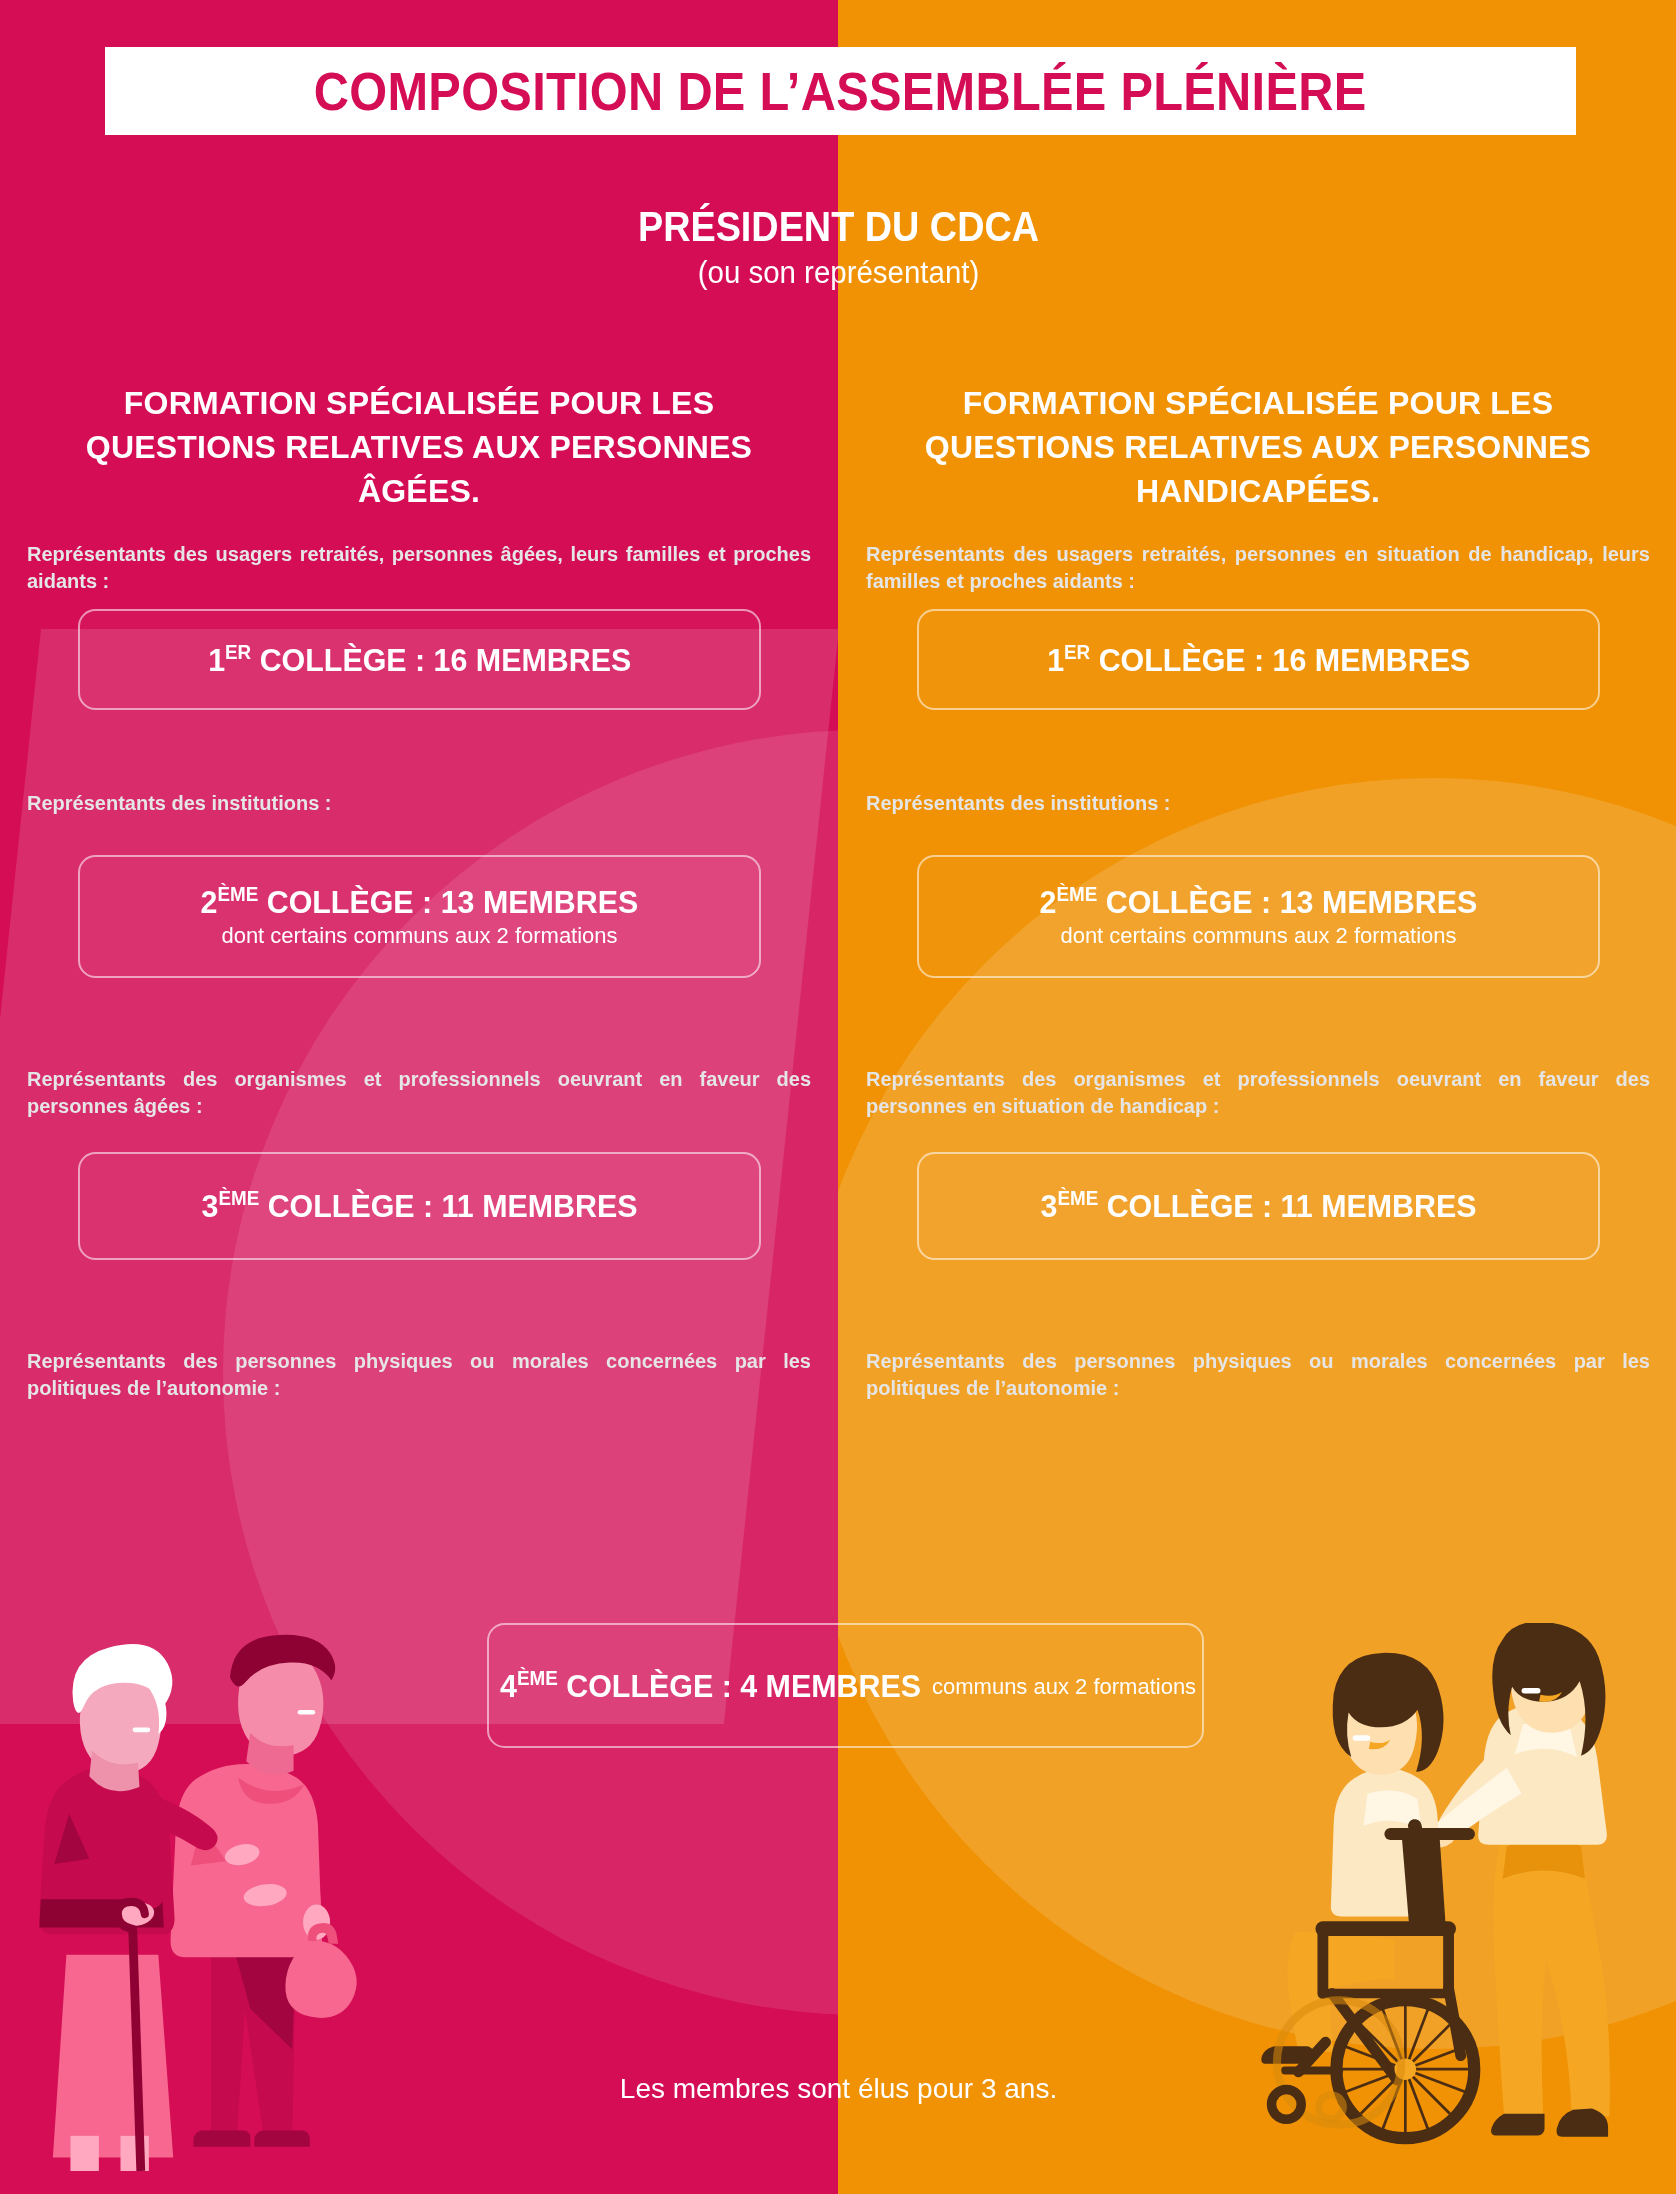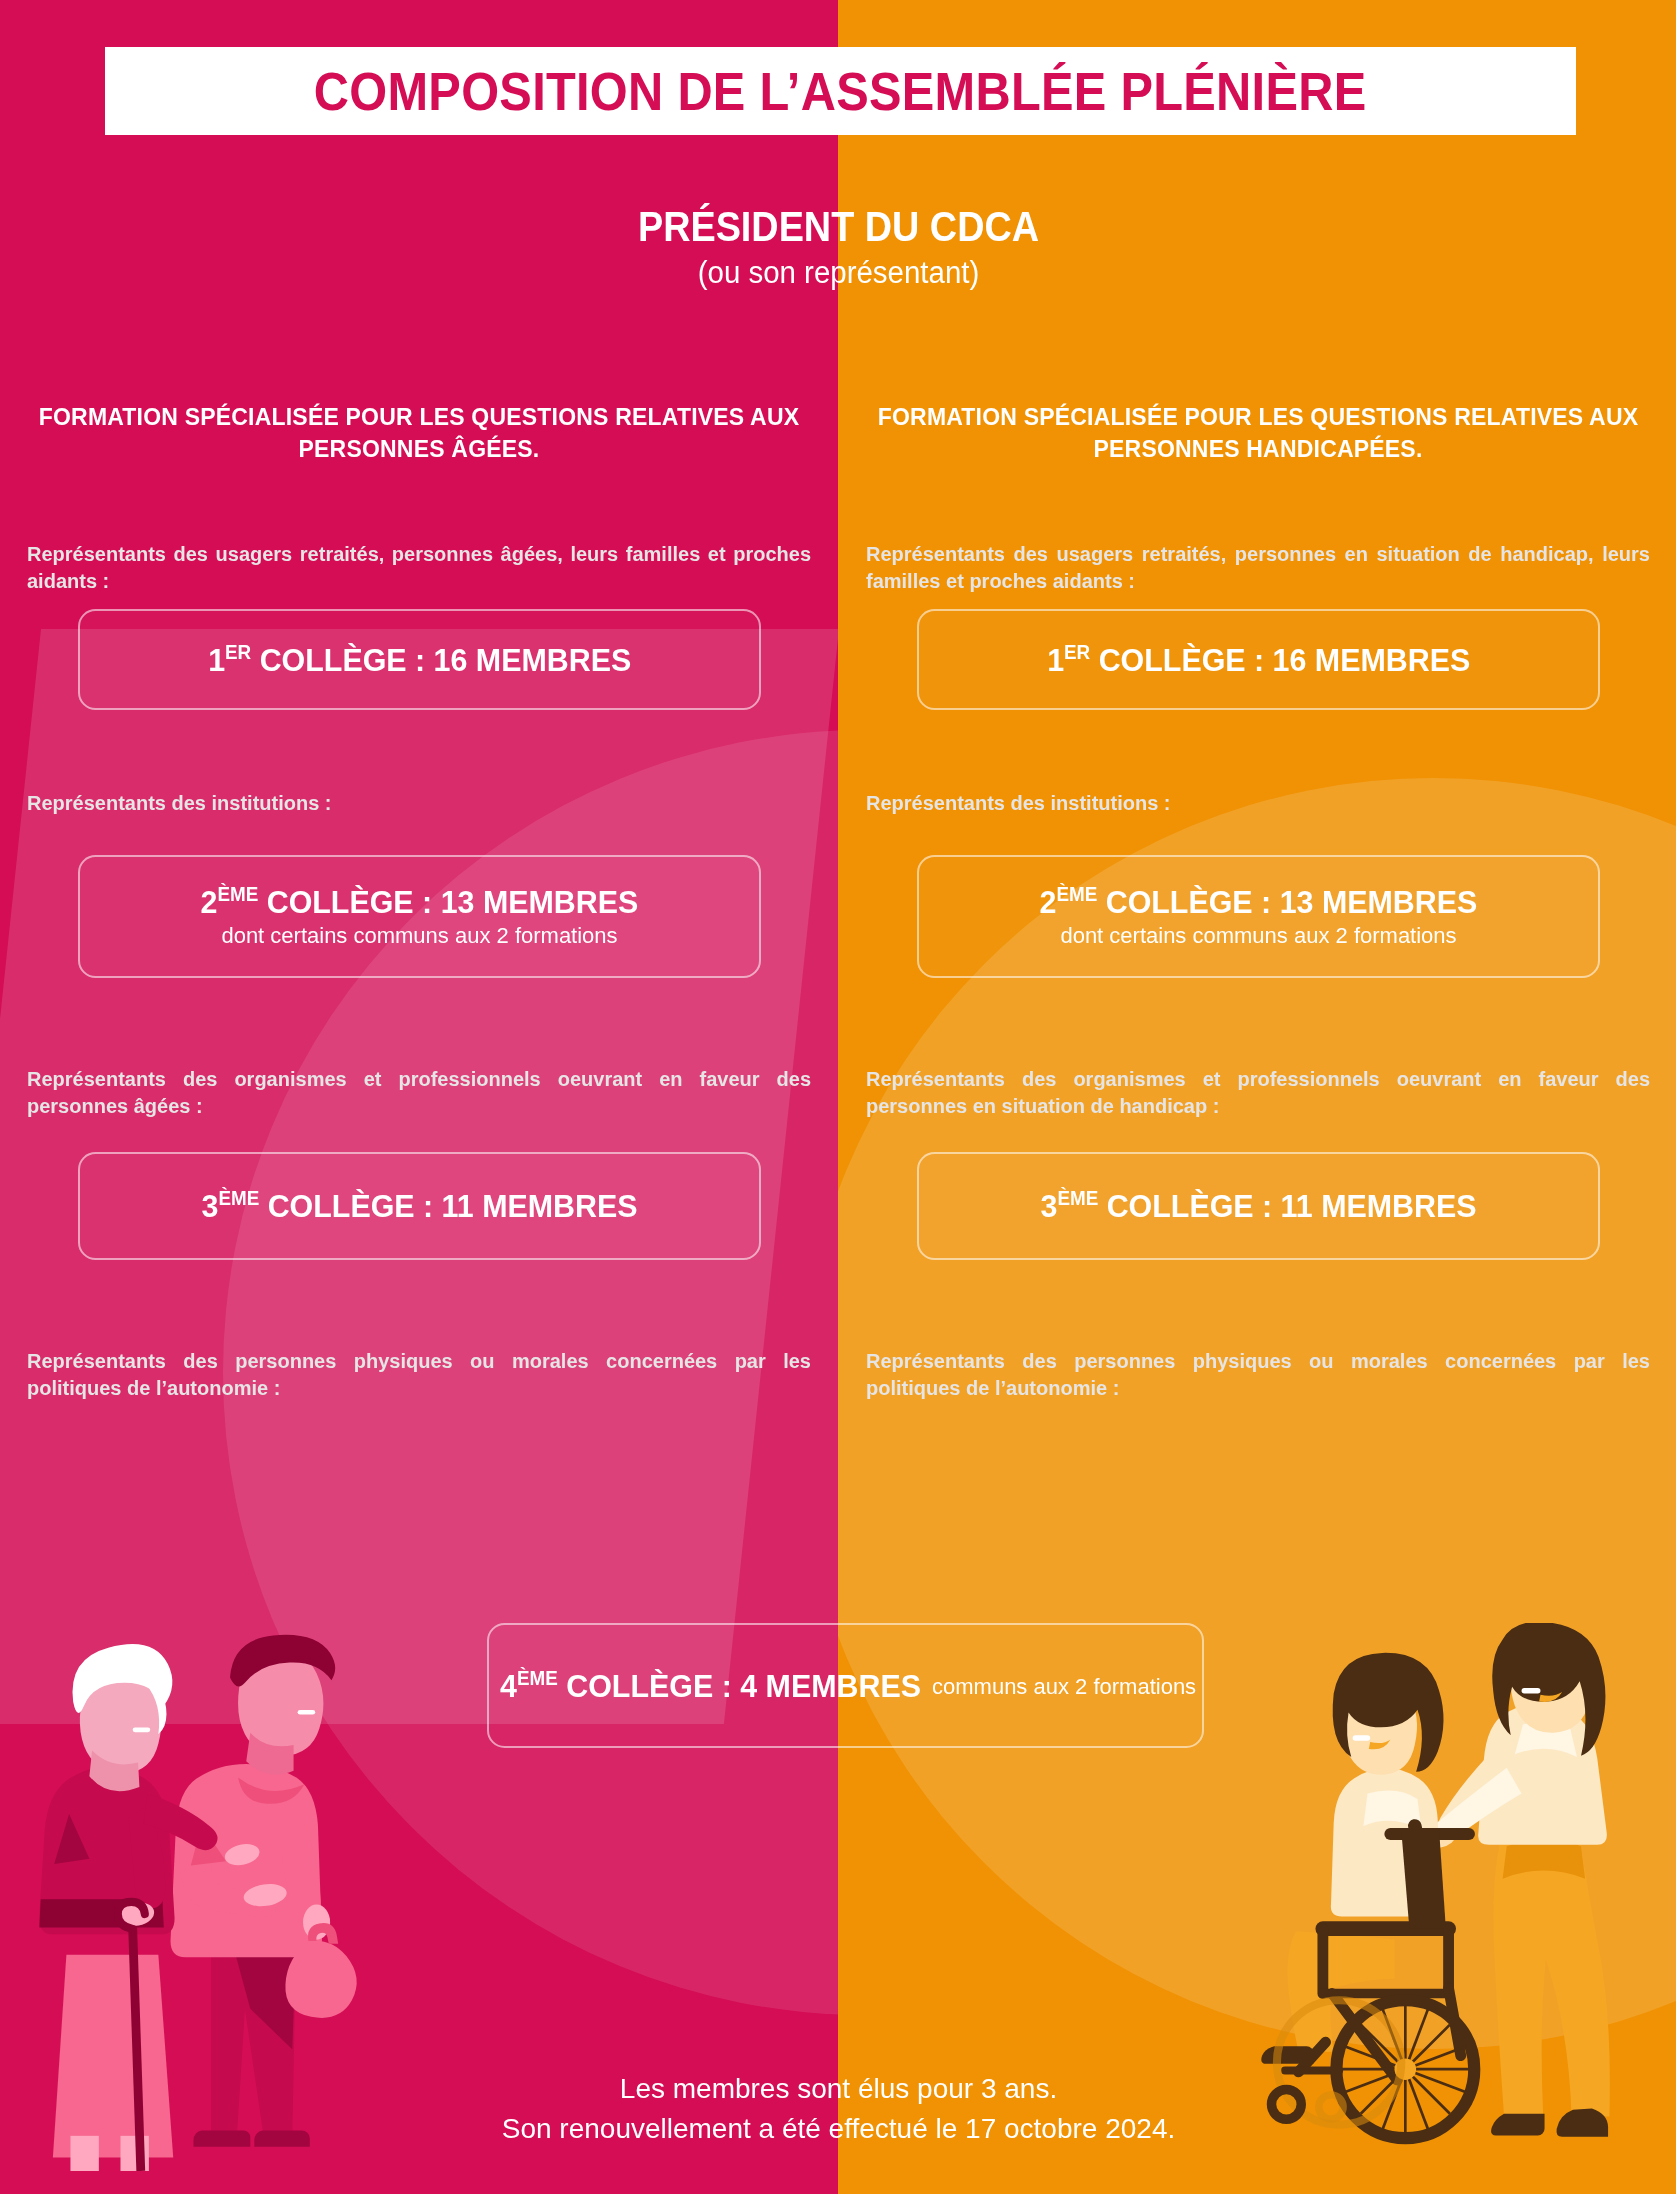--- a/index.html
+++ b/index.html
@@ -69,22 +69,22 @@
     transform:scaleX(0.9);
   }
   .president-sub {
     font-size:31px; font-weight:normal; line-height:1.2;
     margin-top:4px;
     transform:scaleX(0.95);
   }
 
   
   .fheader {
-    position:absolute; top:402px; width:778px;
-    color:#FFFFFF; font-size:23px; font-weight:bold;
+    position:absolute; top:381px; width:778px;
+    color:#FFFFFF; font-size:32px; font-weight:bold;
     line-height:1.38; text-align:center;
     letter-spacing:0.2px;
   }
   .fheader.left  { left:30px; }
   .fheader.right { left:869px; }
 
   
   .col { position:absolute; top:541px; width:784px; }
   .col.left  { left:27px; }
   .col.right { left:866px; }
@@ -389,17 +389,16 @@
     </g>
 
     <circle cx="120" cy="650" r="92" fill="none" stroke="#D98A0C" stroke-width="12" opacity="0.55"></circle>
 
     <circle cx="42" cy="712" r="22" fill="none" stroke="#4A2D12" stroke-width="14"></circle>
     <circle cx="108" cy="716" r="18" fill="none" stroke="#D98A0C" stroke-width="11" opacity="0.55"></circle>
   </svg>
 
   <div class="footer">
     <div>Les membres sont élus pour 3 ans.</div>
-    <div>Son renouvellement a été effectué le 17 octobre 2024.</div>
   </div>
 
 </div>
 
 
 </body></html>

